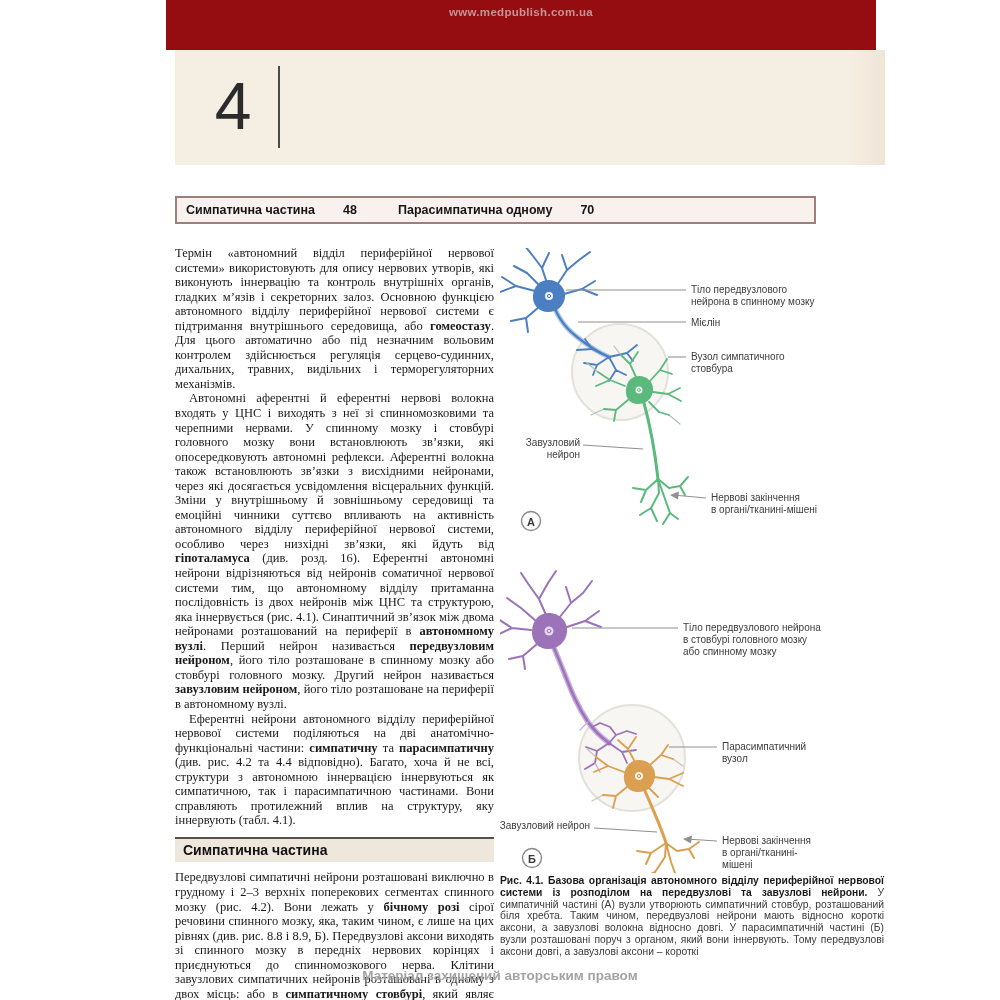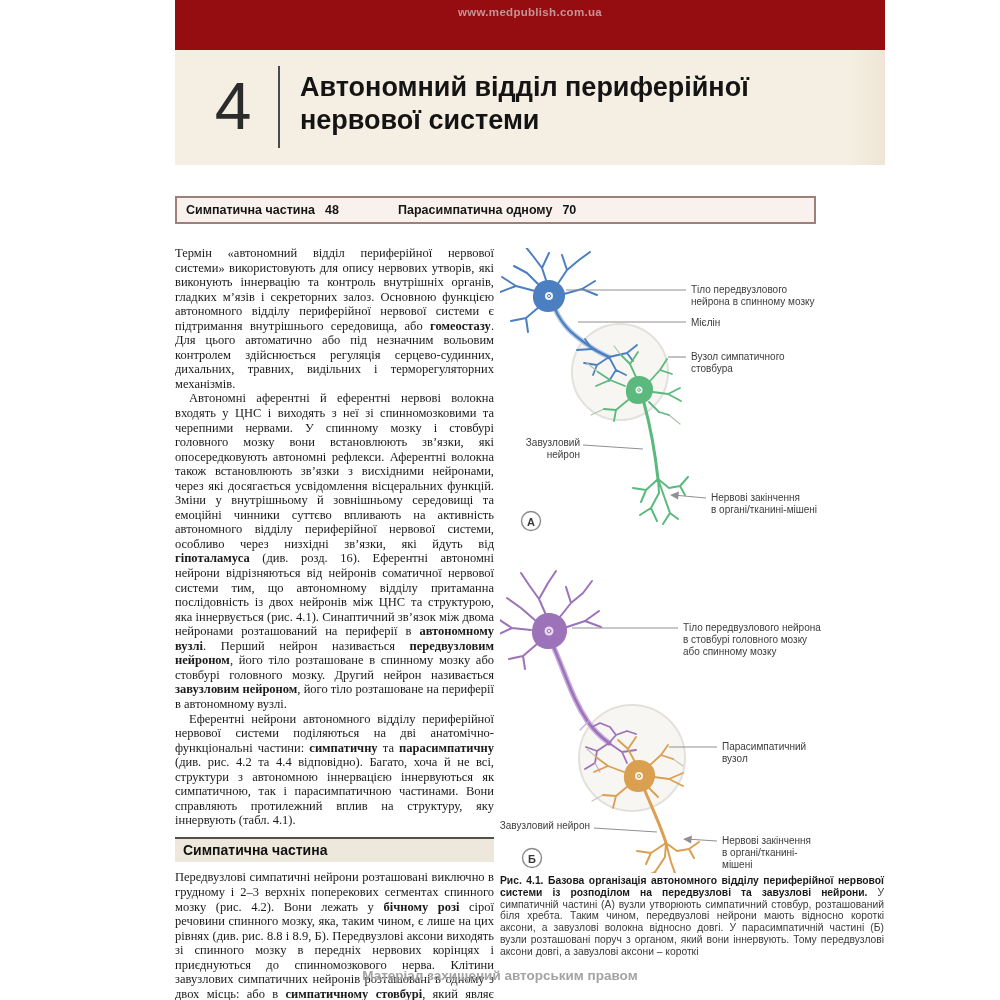--- a/index.html
+++ b/index.html
@@ -2,21 +2,21 @@
 <html><head>
 <meta charset="utf-8">
 <style>
   html,body{margin:0;padding:0;}
   body{
     width:1000px;height:1000px;position:relative;background:#ffffff;
     font-family:"Liberation Sans",sans-serif;overflow:hidden;
   }
   
   .banner{
-    position:absolute;left:175px;top:0;width:710px;height:50px;
+    position:absolute;left:166px;top:0;width:710px;height:50px;
     background:#960d11;text-align:center;
   }
   .banner-url{
     display:inline-block;margin-top:6px;color:#c49496;
     font-size:11.5px;font-weight:700;letter-spacing:.3px;
   }
   
   .chapter-header{
     position:absolute;left:175px;top:50px;width:710px;height:115px;
     background:linear-gradient(to right,#f5eee2 0%,#f5eee2 95%,#eee5d6 100%);
@@ -34,21 +34,21 @@
   }
   
   .toc{
     position:absolute;left:175px;top:196px;width:641px;height:28px;
     background:#f9f1ed;border:2px solid #9d807c;box-sizing:border-box;
   }
   .toc-item{position:absolute;top:5px;font-size:12.5px;color:#151515;white-space:nowrap;}
   .toc-item-1{left:9px;}
   .toc-item-2{left:221px;}
   .toc-label{font-weight:700;}
-  .toc-page{font-weight:700;margin-left:10px;}
+  .toc-page{font-weight:700;margin-left:28px;}
   
   .body-col{
     position:absolute;left:175px;top:246px;width:319px;
     font-family:"Liberation Serif",serif;font-size:12.5px;line-height:14.55px;
     color:#1a1a1a;text-align:justify;
   }
   .body-col p{margin:0;}
   .body-col p.indent{text-indent:14px;}
   .section-bar{
     margin-top:9px;margin-bottom:8px;
@@ -74,21 +74,20 @@
 </head>
 <body>
 
 <div class="banner">
   <span class="banner-url">www.medpublish.com.ua</span>
 </div>
 
 <div class="chapter-header">
   <div class="chapter-number">4</div>
   <div class="chapter-divider"></div>
-  <div class="chapter-title">Автономний відділ периферійної нервової системи</div>
 </div>
 
 <div class="toc">
   <div class="toc-item toc-item-1">
     <span class="toc-label">Симпатична частина</span><span class="toc-page">48</span>
   </div>
   <div class="toc-item toc-item-2">
     <span class="toc-label">Парасимпатична одному</span><span class="toc-page">70</span>
   </div>
 </div>

